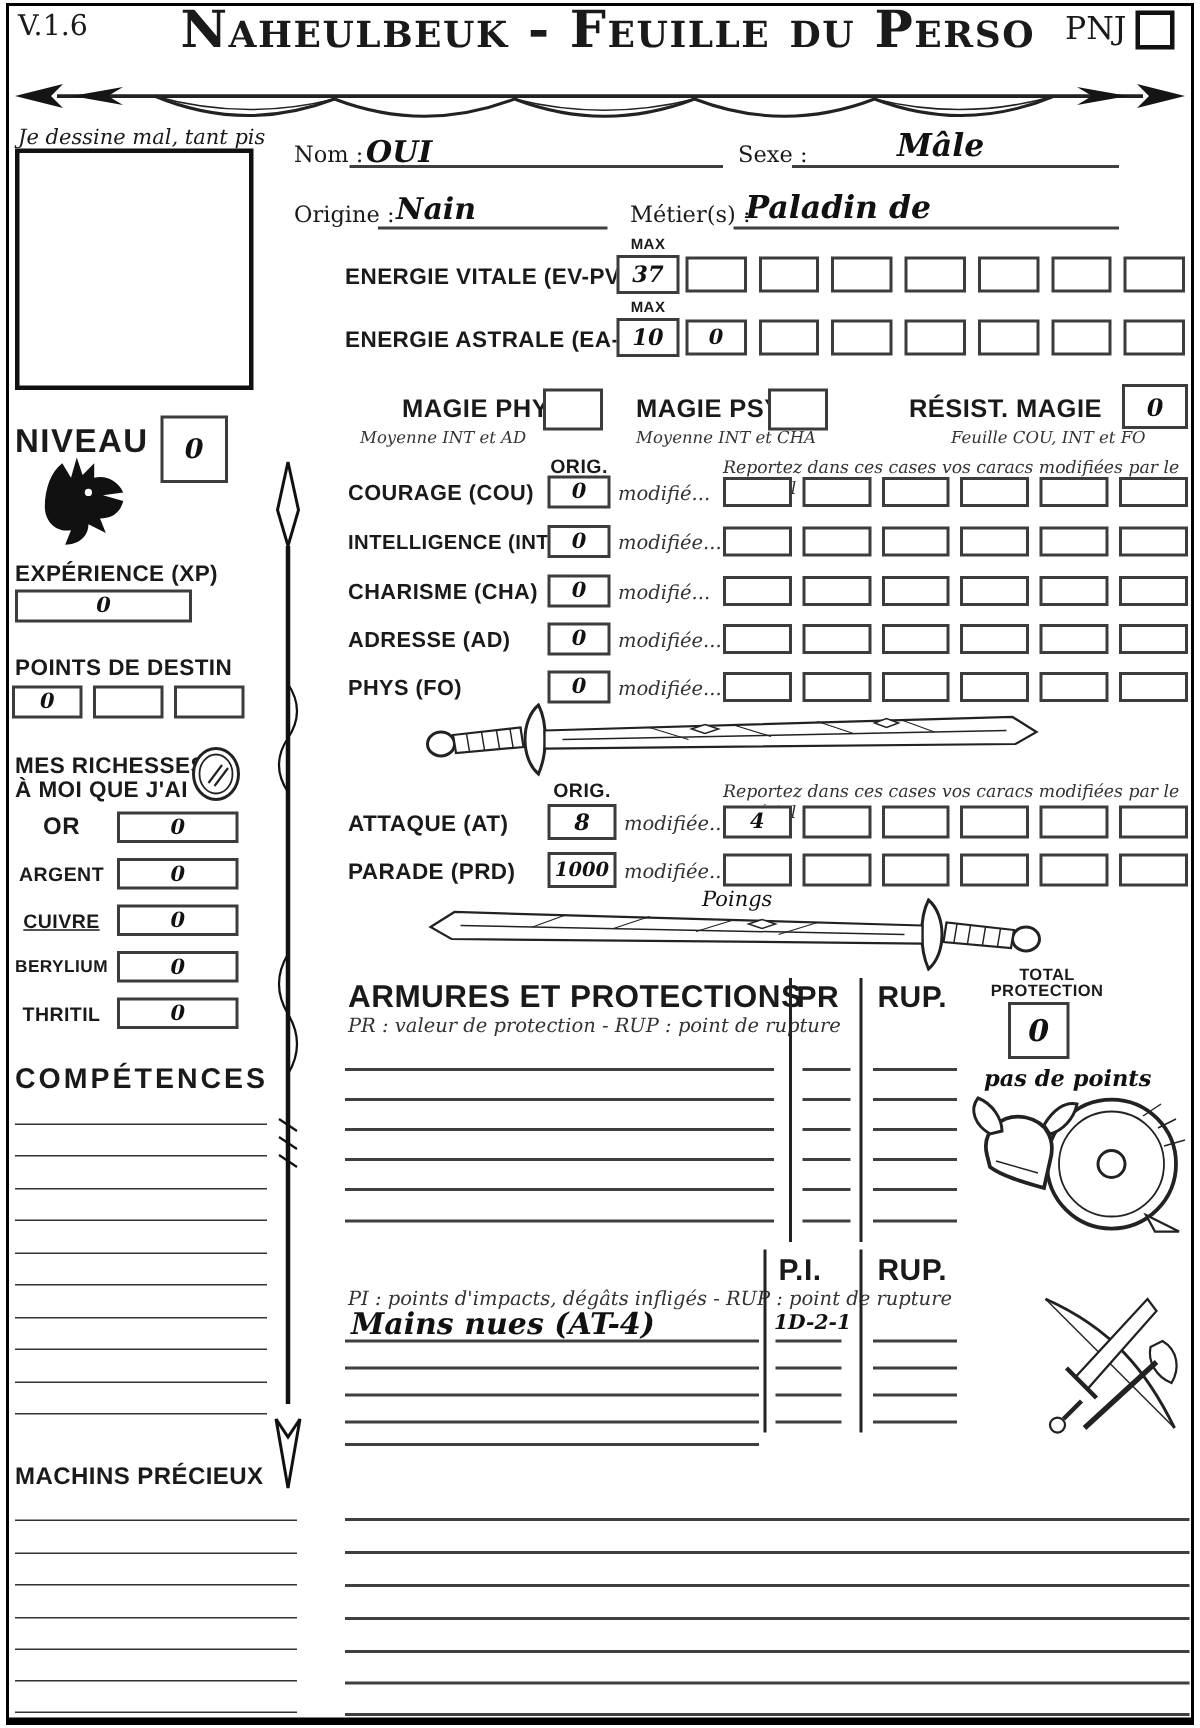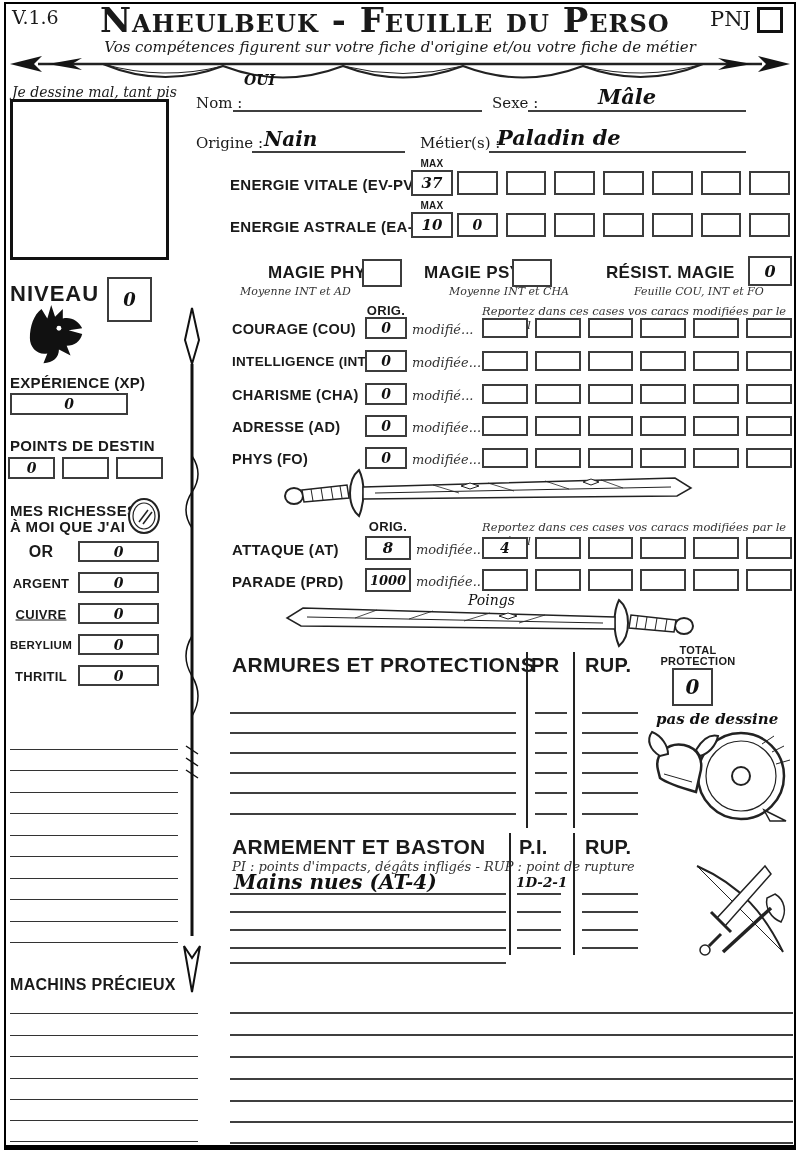--- a/index.html
+++ b/index.html
@@ -10,21 +10,21 @@
     font-family:"Liberation Sans", sans-serif;
   }
   .frame { position:absolute; left:4px; top:2px; right:4px; bottom:2px;
            border:2.5px solid #000; border-bottom-width:5px; pointer-events:none; }
   .abs { position:absolute; }
   .lbl { font-family:"Liberation Sans", sans-serif; font-weight:700; color:#1a1a1a; letter-spacing:.3px; }
   .slbl { font-family:"DejaVu Serif", serif; color:#1a1a1a; }
   .note { font-family:"DejaVu Serif", serif; font-style:italic; color:#333; }
   .hand { font-family:"DejaVu Serif", serif; font-style:italic; font-weight:700; color:#111; }
   .title { font-family:"DejaVu Serif", serif; font-weight:700; font-variant:small-caps;
-           font-size:34px; letter-spacing:1px; text-align:left; }
+           font-size:34px; letter-spacing:1px; text-align:right; }
   .box { border:2px solid #3c3c3c; background:#fff; display:flex; align-items:center; justify-content:center; }
   .wline { position:absolute; height:0; border-bottom:2px solid #3f3f3f; }
   .sline { position:absolute; height:0; border-bottom:1.5px solid #333; }
   .vdiv { position:absolute; width:2px; background:#222; }
   .checkbox { border:3px solid #111; background:#fff; }
 
   .energy-row { position:absolute; left:0; width:800px; height:28px; }
   .energy-row .e-label { position:absolute; left:230px; top:6px; font-size:15px; }
   .energy-row .e-max   { position:absolute; left:411px; top:0; width:42px; height:26px; font-size:15px; }
   .energy-row .e-cells { position:absolute; left:457px; top:1px; width:333px; display:flex; gap:8px; }
@@ -52,38 +52,37 @@
 </head>
 <body>
 
 <div class="sheet">
   <div class="frame"></div>
 
   <div class="abs slbl" style="left:12px; top:6px; font-size:19px;">V.1.6</div>
   <div class="abs title" style="left:100px; top:0; width:590px;">Naheulbeuk - Feuille du Perso</div>
   <div class="abs slbl" style="left:710px; top:7px; font-size:21px;">PNJ</div>
   <div class="abs checkbox" style="left:757px; top:7px; width:26px; height:26px;"></div>
-  <div class="abs note" style="left:0; top:38px; width:800px; text-align:center; font-size:15px; color:#1a1a1a;">Vos compétences figurent sur votre fiche d'origine et/ou votre fiche de métier</div>
 
   <svg class="abs" style="left:8px; top:53px;" width="784" height="32" viewBox="0 0 784 32" preserveAspectRatio="none">
     <line x1="30" y1="11" x2="754" y2="11" stroke="#222" stroke-width="2.5"></line>
     <path d="M2 11 L34 3 L26 11 L34 19 Z" fill="#151515"></path>
     <path d="M40 11 L74 5 L64 11 L74 17 Z" fill="#151515"></path>
     <path d="M782 11 L750 3 L758 11 L750 19 Z" fill="#151515"></path>
     <path d="M744 11 L710 5 L720 11 L710 17 Z" fill="#151515"></path>
     <path d="M95 11 Q155 36 215 13 Q275 36 335 13 Q395 36 455 13 Q515 36 575 13 Q635 36 695 11" fill="none" stroke="#222" stroke-width="2"></path>
     <path d="M95 11 Q155 28 215 13 M335 13 Q395 28 455 13 M575 13 Q635 28 695 11" fill="none" stroke="#222" stroke-width="1"></path>
   </svg>
 
   <div class="abs note" style="left:12px; top:84px; font-size:14px; color:#1a1a1a;">Je dessine mal, tant pis</div>
   <div class="abs" style="left:10px; top:99px; width:159px; height:161px; border:3px solid #111; background:#fff;"></div>
 
   <div class="abs slbl" style="left:196px; top:94px; font-size:15px;">Nom :</div>
   <div class="wline" style="left:233px; top:110px; width:249px;"></div>
-  <div class="abs hand" style="left:244px; top:72px; font-size:14px;">OUI</div>
+  <div class="abs hand" style="left:244px; top:89px; font-size:20px;">OUI</div>
 
   <div class="abs slbl" style="left:492px; top:94px; font-size:15px;">Sexe :</div>
   <div class="wline" style="left:528px; top:110px; width:218px;"></div>
   <div class="abs hand" style="left:598px; top:84px; font-size:21px;">Mâle</div>
 
   <div class="abs slbl" style="left:196px; top:134px; font-size:15px;">Origine :</div>
   <div class="wline" style="left:252px; top:151px; width:153px;"></div>
   <div class="abs hand" style="left:264px; top:127px; font-size:20px;">Nain</div>
 
   <div class="abs slbl" style="left:420px; top:134px; font-size:15px;">Métier(s) :</div>
@@ -118,21 +117,21 @@
       <div class="cell box hand"></div>
     </div>
   </div>
 
   <div class="abs lbl" style="left:268px; top:263px; font-size:17px;">MAGIE PHYS.</div>
   <div class="abs box hand" style="left:362px; top:259px; width:40px; height:28px; font-size:15px;"></div>
   <div class="abs note" style="left:240px; top:285px; font-size:11px;">Moyenne INT et AD</div>
 
   <div class="abs lbl" style="left:424px; top:263px; font-size:17px;">MAGIE PSY.</div>
   <div class="abs box hand" style="left:512px; top:259px; width:40px; height:28px; font-size:15px;"></div>
-  <div class="abs note" style="left:424px; top:285px; font-size:11px;margin-left:25px;">Moyenne INT et CHA</div>
+  <div class="abs note" style="left:424px; top:285px; font-size:11px;">Moyenne INT et CHA</div>
 
   <div class="abs lbl" style="left:606px; top:263px; font-size:17px;">RÉSIST. MAGIE</div>
   <div class="abs box hand" style="left:748px; top:256px; width:44px; height:30px; font-size:16px;">0</div>
   <div class="abs note" style="left:634px; top:285px; font-size:11px;">Feuille COU, INT et FO</div>
 
   <div class="abs lbl" style="left:365px; top:303px; width:42px; text-align:center; font-size:13px;">ORIG.</div>
   <div class="abs note" style="left:482px; top:304px; font-size:11.5px;">Reportez dans ces cases vos caracs modifiées par le matériel</div>
 
   <div class="stat-row" style="top:317px;">
     <div class="s-label lbl">COURAGE (COU)</div>
@@ -294,20 +293,21 @@
   </div>
   <div class="rich-row" style="top:634px;">
     <div class="r-label lbl" style="font-size:11.5px;">BERYLIUM</div>
     <div class="r-box box hand">0</div>
   </div>
   <div class="rich-row" style="top:665px;">
     <div class="r-label lbl" style="font-size:13px;">THRITIL</div>
     <div class="r-box box hand">0</div>
   </div>
 
+  <div class="abs lbl" style="left:10px; top:709px; font-size:19px; letter-spacing:2px;">COMPÉTENCES</div>
   <div class="sline" style="left:10px; top:749px; width:168px;"></div>
   <div class="sline" style="left:10px; top:770px; width:168px;"></div>
   <div class="sline" style="left:10px; top:792px; width:168px;"></div>
   <div class="sline" style="left:10px; top:813px; width:168px;"></div>
   <div class="sline" style="left:10px; top:835px; width:168px;"></div>
   <div class="sline" style="left:10px; top:856px; width:168px;"></div>
   <div class="sline" style="left:10px; top:878px; width:168px;"></div>
   <div class="sline" style="left:10px; top:899px; width:168px;"></div>
   <div class="sline" style="left:10px; top:921px; width:168px;"></div>
   <div class="sline" style="left:10px; top:942px; width:168px;"></div>
@@ -324,20 +324,21 @@
   <svg class="abs" style="left:179px; top:306px;" width="26" height="688" viewBox="0 0 26 688" preserveAspectRatio="none">
     <path d="M13 2 L20 34 L13 58 L6 34 Z" fill="#fff" stroke="#111" stroke-width="2"></path>
     <line x1="13" y1="58" x2="13" y2="630" stroke="#111" stroke-width="3"></line>
     <path d="M13 150 q12 18 0 36 q-12 18 0 36" fill="none" stroke="#111" stroke-width="1.5"></path>
     <path d="M13 330 q-12 20 0 40 q12 20 0 40" fill="none" stroke="#111" stroke-width="1.5"></path>
     <path d="M7 440 l12 8 M7 452 l12 8 M7 464 l12 8" stroke="#111" stroke-width="1.5"></path>
     <path d="M13 686 L5 640 L13 652 L21 640 Z" fill="#fff" stroke="#111" stroke-width="2"></path>
   </svg>
 
   <div class="abs lbl" style="left:232px; top:653px; font-size:21px;">ARMURES ET PROTECTIONS</div>
+  <div class="abs note" style="left:232px; top:677px; font-size:13px;">PR : valeur de protection - RUP : point de rupture</div>
   <div class="abs lbl" style="left:531px; top:654px; font-size:20px;">PR</div>
   <div class="abs lbl" style="left:585px; top:654px; font-size:20px;">RUP.</div>
   <div class="vdiv" style="left:526px; top:652px; height:176px;"></div>
   <div class="vdiv" style="left:573px; top:652px; height:176px;"></div>
 
   <div class="wline" style="left:230px; top:712px; width:286px;"></div>
   <div class="wline" style="left:535px; top:712px; width:32px;"></div>
   <div class="wline" style="left:582px; top:712px; width:56px;"></div>
   <div class="wline" style="left:230px; top:732px; width:286px;"></div>
   <div class="wline" style="left:535px; top:732px; width:32px;"></div>
@@ -353,35 +354,34 @@
   <div class="wline" style="left:582px; top:792px; width:56px;"></div>
   <div class="wline" style="left:230px; top:813px; width:286px;"></div>
   <div class="wline" style="left:535px; top:813px; width:32px;"></div>
   <div class="wline" style="left:582px; top:813px; width:56px;"></div>
 
   <div class="abs lbl" style="left:655px; top:645px; width:86px; text-align:center; font-size:11px; line-height:11px;">
     <div>TOTAL</div>
     <div>PROTECTION</div>
   </div>
   <div class="abs box hand" style="left:672px; top:668px; width:41px; height:38px; font-size:20px;">0</div>
-  <div class="abs hand" style="left:656px; top:710px; font-size:15px;">pas de dessine</div>
+  <div class="abs hand" style="left:656px; top:710px; font-size:15px;">pas de points</div>
 
   <svg class="abs" style="left:644px; top:726px;" width="150" height="98" viewBox="0 0 150 98">
     <circle cx="97" cy="50" r="43" fill="#fff" stroke="#222" stroke-width="2.5"></circle>
     <circle cx="97" cy="50" r="35" fill="none" stroke="#222" stroke-width="1.2"></circle>
     <circle cx="97" cy="50" r="9" fill="#fff" stroke="#222" stroke-width="2"></circle>
     <path d="M120 84 L142 95 L126 95 Z" fill="#fff" stroke="#222" stroke-width="1.5"></path>
     <path d="M118 18 L130 10 M128 26 L140 20 M132 38 L146 34" stroke="#222" stroke-width="1"></path>
     <path d="M14 44 C10 28 24 16 40 19 C54 22 60 34 56 48 L52 66 C38 62 24 58 16 52 Z" fill="#fff" stroke="#222" stroke-width="2.5"></path>
     <path d="M16 30 C6 24 2 14 8 6 C18 10 24 20 24 28 Z" fill="#fff" stroke="#222" stroke-width="2"></path>
     <path d="M52 24 C58 14 66 8 74 10 C72 20 64 28 56 30 Z" fill="#fff" stroke="#222" stroke-width="2"></path>
     <line x1="20" y1="48" x2="48" y2="56" stroke="#222" stroke-width="1"></line>
   </svg>
 
-  <div class="abs lbl" style="left:232px; top:835px; font-size:21px;">ARMEMENT ET BASTON</div>
   <div class="abs note" style="left:232px; top:859px; font-size:13px;">PI : points d'impacts, dégâts infligés - RUP : point de rupture</div>
   <div class="abs lbl" style="left:519px; top:836px; font-size:20px;">P.I.</div>
   <div class="abs lbl" style="left:585px; top:836px; font-size:20px;">RUP.</div>
   <div class="vdiv" style="left:509px; top:833px; height:122px;"></div>
   <div class="vdiv" style="left:573px; top:833px; height:122px;"></div>
 
   <div class="abs hand" style="left:234px; top:870px; font-size:20px;">Mains nues (AT-4)</div>
   <div class="abs hand" style="left:516px; top:874px; font-size:13.5px;">1D-2-1</div>
 
   <div class="wline" style="left:230px; top:893px; width:276px;"></div>

